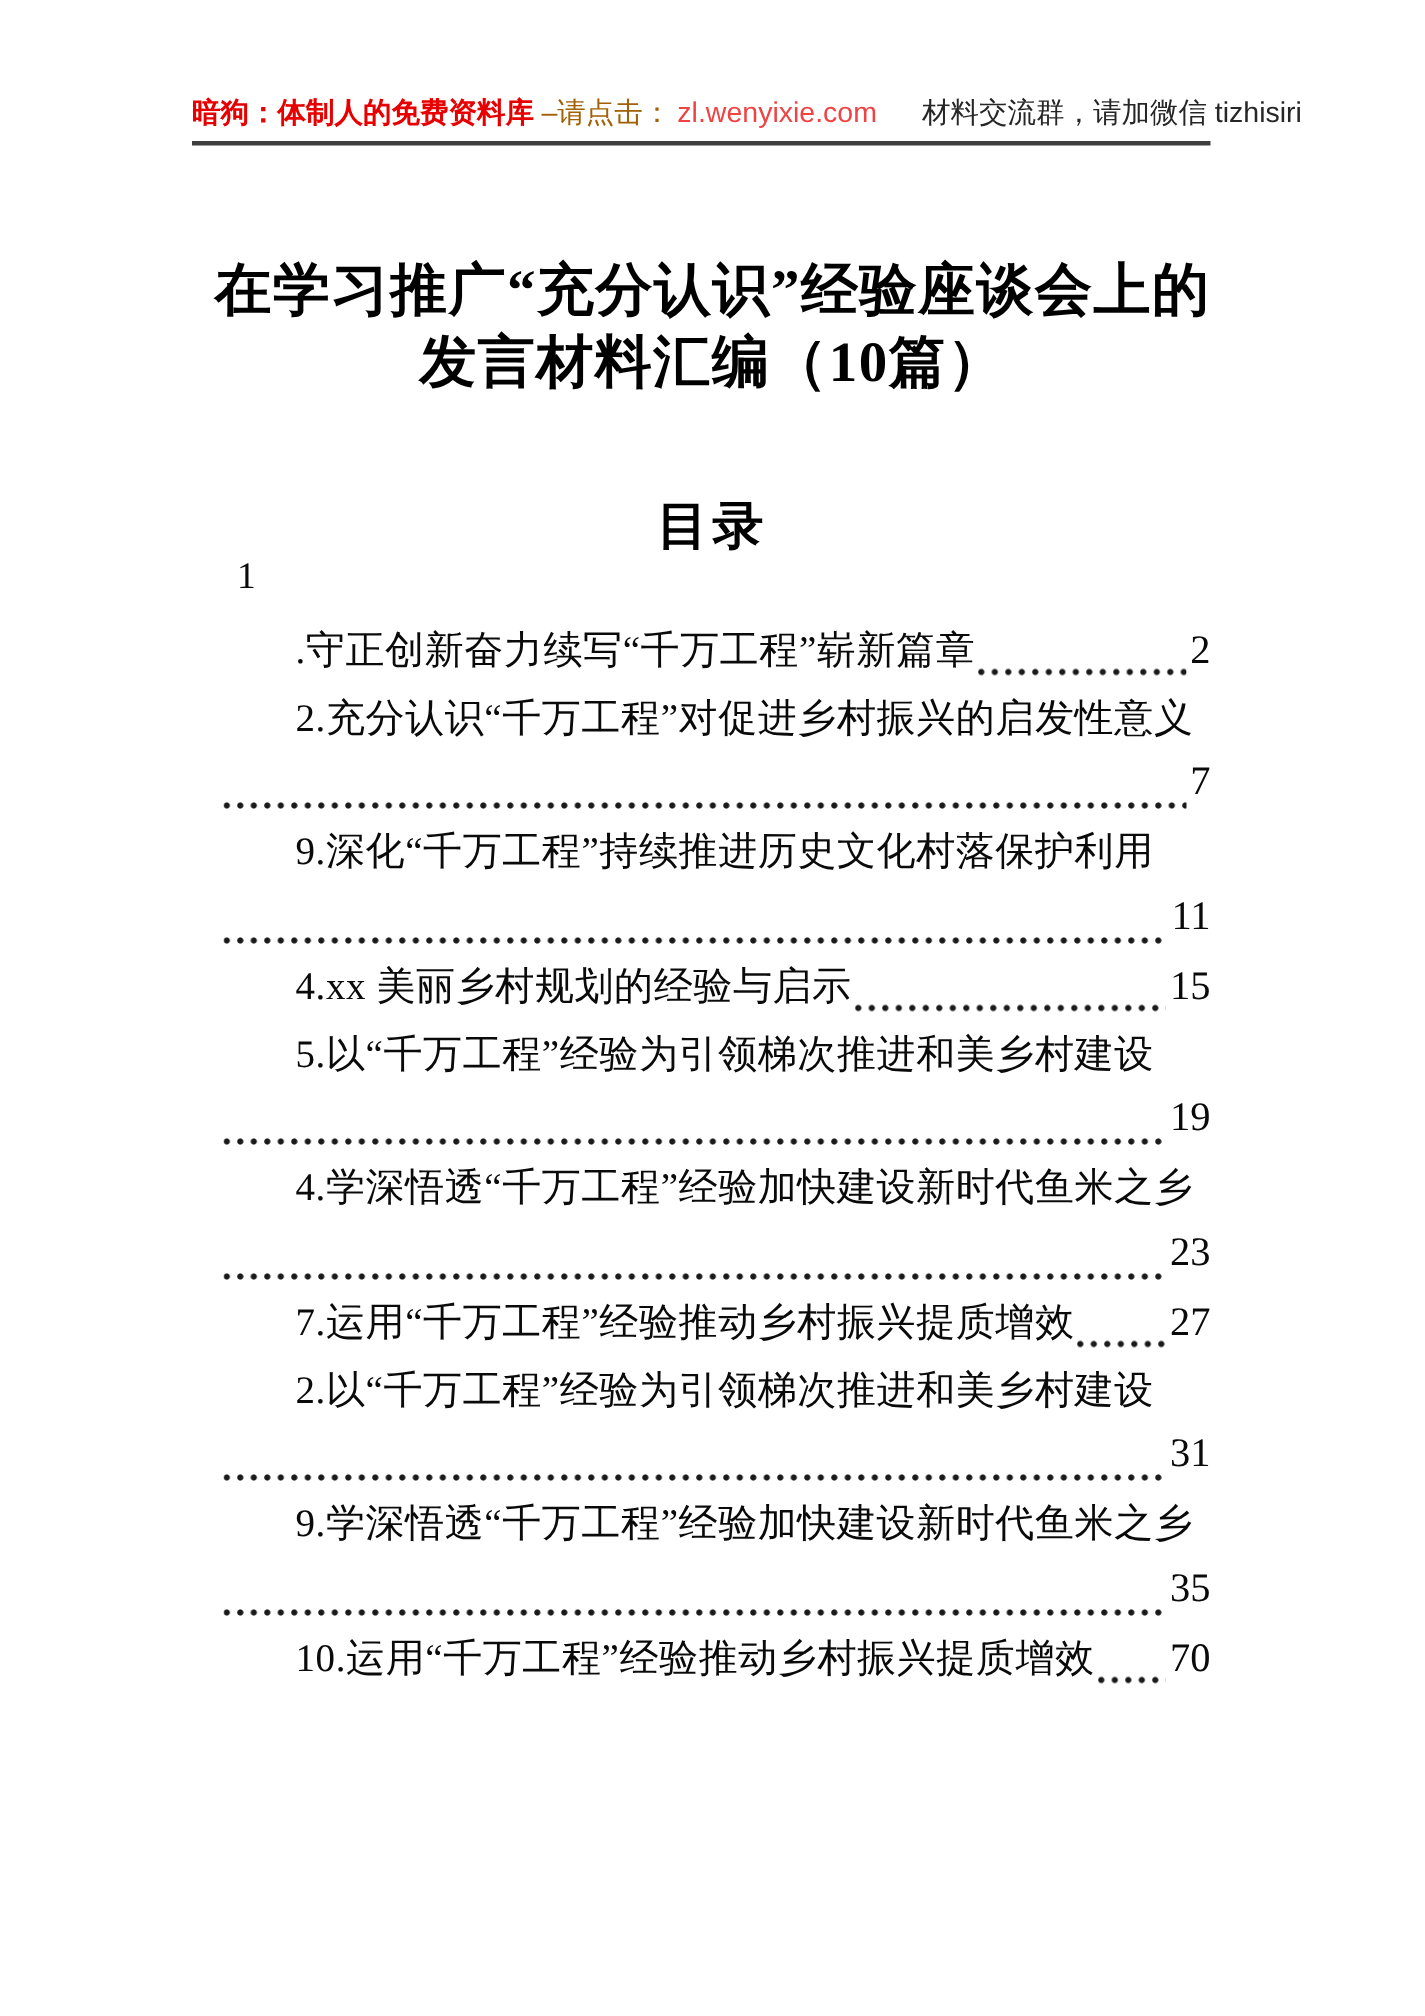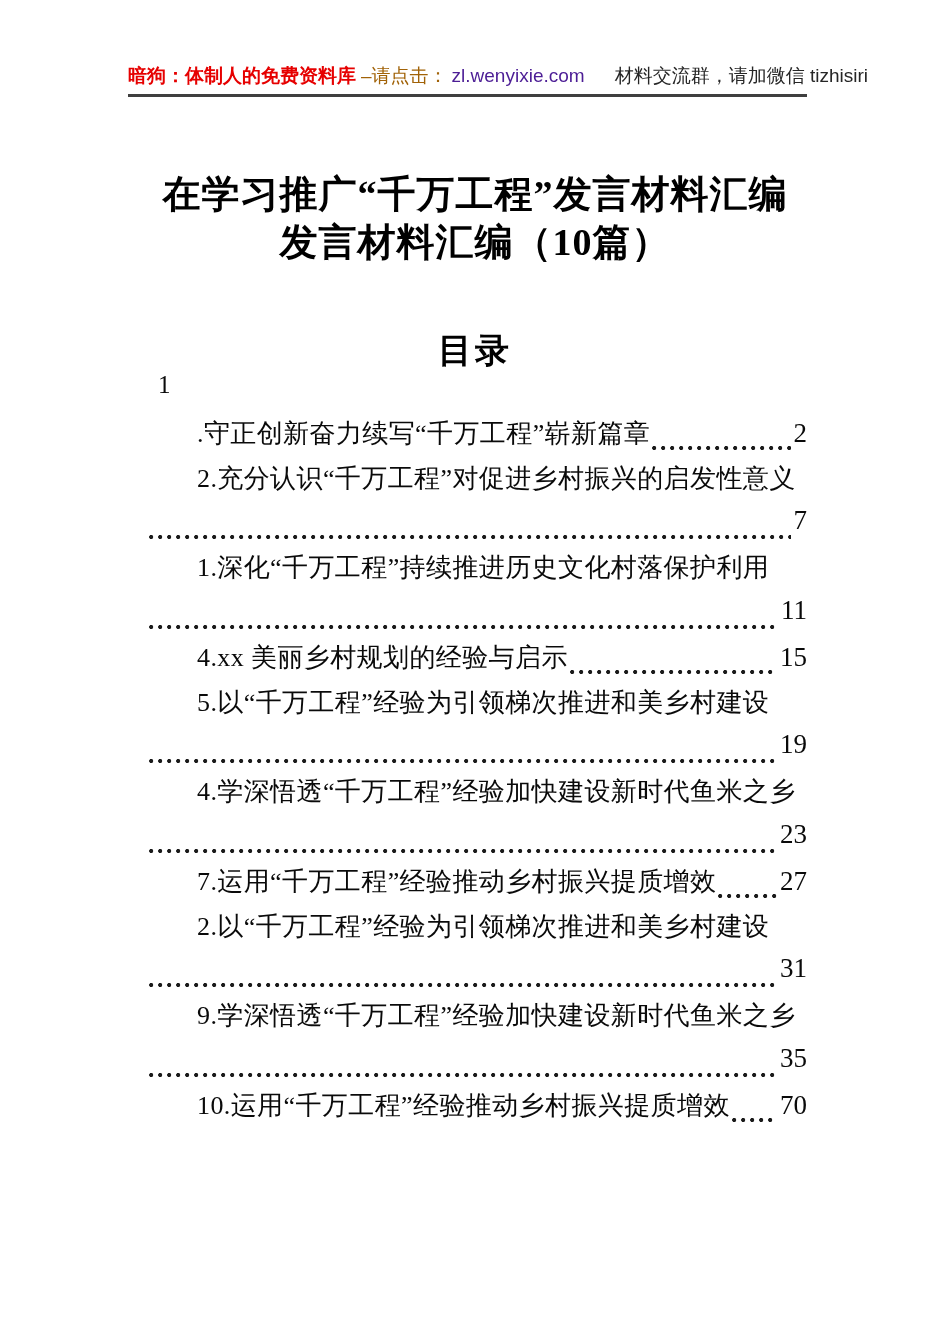--- a/index.html
+++ b/index.html
@@ -27,21 +27,21 @@
     position:absolute; left:60px; right:60px; top:170px;
     text-align:center; color:#000;
     font-family:"Liberation Serif","DejaVu Serif",serif;
     font-weight:700; font-size:38px; line-height:48px; letter-spacing:1px;
   }
 
   
   .toc-heading {
     position:absolute; left:0; right:0; top:331px;
     text-align:center; color:#000;
-    font-family:Liberation Serif, serif;
+    font-family:Liberation Sans, sans-serif;
     font-weight:700; font-size:34px; line-height:40px; letter-spacing:3px;
   }
 
   
   .toc {
     position:absolute; left:147px; top:371px; width:660px;
     font-size:26px; color:#0a0a0a;
   }
   .toc-line {
     display:flex; align-items:baseline;
@@ -67,25 +67,25 @@
     font-family:"Liberation Serif","DejaVu Serif",serif;
     font-size:27px; color:#0a0a0a;
   }
 </style>
 </head>
 <body>
 
 <div class="page">
 
   <div class="header-bar" style="border-bottom-color: rgb(63, 63, 63);">
-    <span class="seg-red" style="color: rgb(230, 0, 0); font-weight: bold;">暗狗：体制人的免费资料库</span><span class="seg-dash">–请点击：</span><span class="seg-link" style="color: #4c1d95;">zl.wenyixie.com</span><span class="seg-note">材料交流群，请加微信 tizhisiri</span>
+    <span class="seg-red" style="color: rgb(230, 0, 0); font-weight: bold;">暗狗：体制人的免费资料库</span><span class="seg-dash">–请点击：</span><span class="seg-link" style="color: #ef4444;">zl.wenyixie.com</span><span class="seg-note">材料交流群，请加微信 tizhisiri</span>
   </div>
 
   <div class="doc-title">
-    <div>在学习推广“千万工程”发言材料汇编</div>
+    <div>在学习推广“充分认识”经验座谈会上的</div>
     <div>发言材料汇编（10篇）</div>
   </div>
 
   <div class="toc-heading">目录</div>
 
   <div class="toc" id="toc">
       <div class="toc-line num">
         <span class="t">1</span>
       </div>
       <div class="toc-line first">
@@ -94,21 +94,21 @@
         <span class="pg">2</span>
       </div>
       <div class="toc-line first">
         <span class="t">2.充分认识“千万工程”对促进乡村振兴的启发性意义</span>
       </div>
       <div class="toc-line cont">
         <span class="leader"></span>
         <span class="pg">7</span>
       </div>
       <div class="toc-line first">
-        <span class="t">1.深化“千万工程”持续推进历史文化村落保护利用</span>
+        <span class="t">9.深化“千万工程”持续推进历史文化村落保护利用</span>
       </div>
       <div class="toc-line cont">
         <span class="leader"></span>
         <span class="pg">11</span>
       </div>
       <div class="toc-line first">
         <span class="t">4.xx 美丽乡村规划的经验与启示</span>
         <span class="leader"></span>
         <span class="pg">15</span>
       </div>

